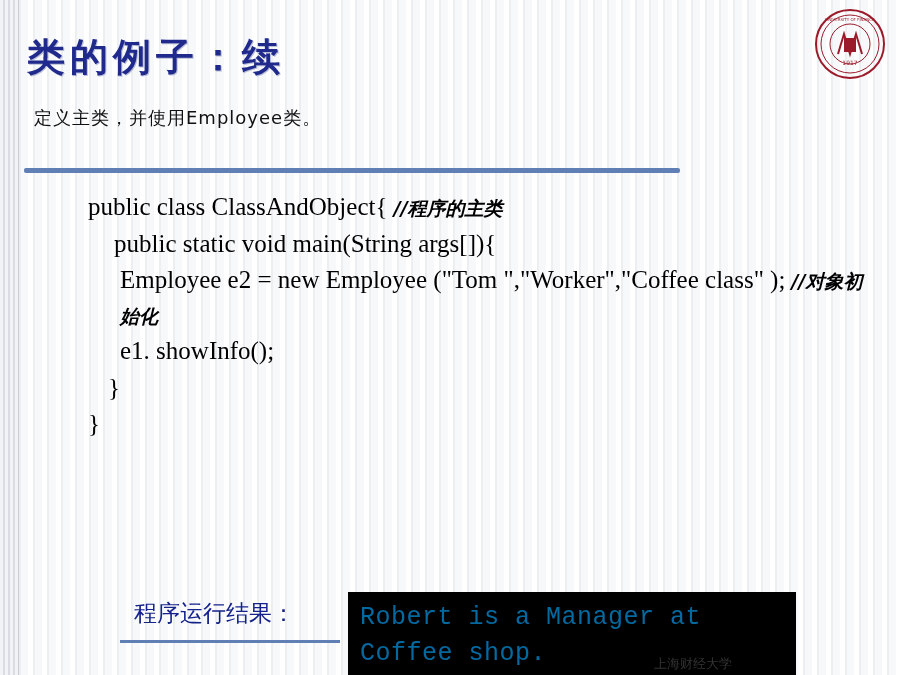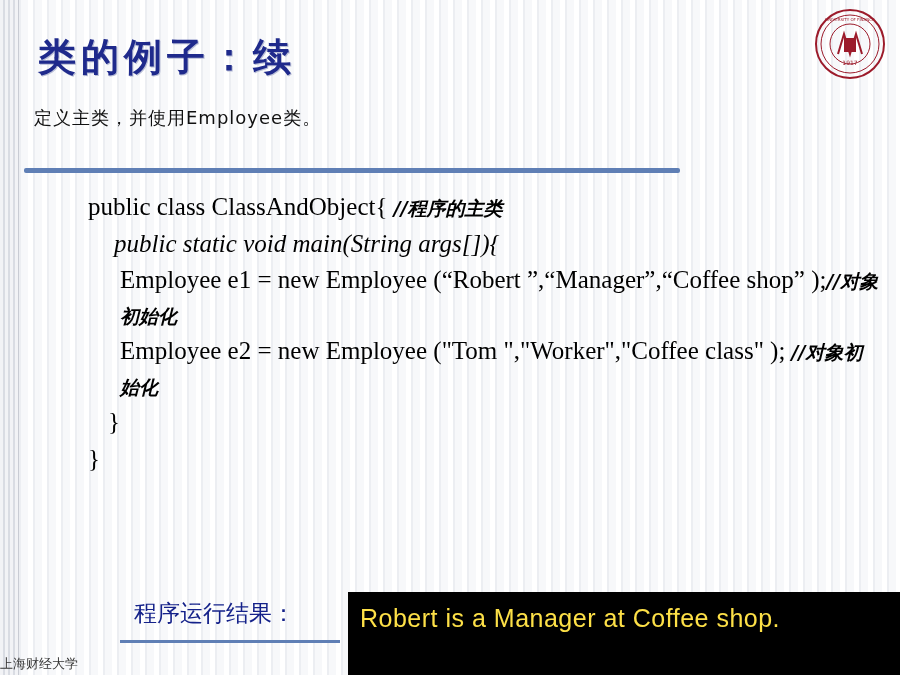--- a/index.html
+++ b/index.html
@@ -37,21 +37,21 @@
   .logo {
     position: absolute;
     right: 14px;
     top: 8px;
     width: 72px;
     height: 72px;
   }
   .logo svg { display: block; }
   .title {
     position: absolute;
-    left: 38px;
+    left: 27px;
     top: 32px;
     font-family: "DejaVu Sans", sans-serif;
     font-size: 38px;
     font-weight: bold;
     color: #1f2a8c;
     letter-spacing: 5px;
     text-shadow: 1px 1px 0 #b9bed6;
   }
   .subtitle {
     position: absolute;
@@ -75,21 +75,21 @@
     position: absolute;
     left: 88px;
     top: 190px;
     width: 800px;
     font-family: "Liberation Serif", serif;
     font-size: 25px;
     color: #000000;
     line-height: 1.38;
   }
   .code .ln { margin: 0 8px 2px 0; }
-  .indent1 { padding-left: 26px; font-style: italic; }
+  .indent1 { padding-left: 26px; }
   .indent2 { padding-left: 32px; }
   .indent3 { padding-left: 20px; }
   .cmt {
     font-family: "DejaVu Sans", sans-serif;
     font-size: 19px;
     font-style: italic;
     font-weight: bold;
   }
   .result-label {
     position: absolute;
@@ -104,37 +104,37 @@
     left: 120px;
     top: 640px;
     width: 220px;
     height: 3px;
     background: #5f7fb5;
   }
   .console {
     position: absolute;
     left: 348px;
     top: 592px;
-    width: 552px;
+    width: 448px;
     height: 83px;
     background: #000000;
-    color: #fde047;
-    font-family: Liberation Sans, sans-serif;
+    color: #0369a1;
+    font-family: Liberation Mono, monospace;
     font-size: 25px;
     line-height: 1.45;
     padding: 8px 0 0 12px;
     box-sizing: border-box;
     letter-spacing: 0.5px;
   }
   .footer {
     position: absolute;
     left: 0;
     bottom: 2px;
     width: 732px;
-    text-align: left;
+    text-align: right;
     font-family: "DejaVu Sans", sans-serif;
     font-size: 13px;
     color: #333333;
   }
 </style>
 </head>
 <body>
 
 <div class="slide">
 
@@ -152,22 +152,22 @@
     </svg>
   </div>
 
   <div class="title">类的例子：续</div>
   <div class="subtitle">定义主类，并使用Employee类。</div>
   <div class="rule"></div>
 
   <div class="code">
     <div class="ln"><span>public class ClassAndObject{ </span><span class="cmt">//程序的主类</span></div>
     <div class="ln indent1"><span>public static void main(String args[]){</span><span class="cmt"></span></div>
-    <div class="ln indent2"><span>Employee  e1 = new Employee (“Robert ”,“Manager”,“Coffee shop” );</span><span class="cmt">//对象初始化</span></div>
     <div class="ln indent2"><span>Employee  e2 = new Employee ("Tom ","Worker","Coffee class" ); </span><span class="cmt">//对象初始化</span></div>
+    <div class="ln indent2"><span>e1. showInfo();</span></div>
     <div class="ln indent3"><span>}</span></div>
     <div class="ln"><span>}</span></div>
   </div>
 
   <div class="result-label">程序运行结果：</div>
   <div class="result-underline"></div>
 
   <div class="console">
     <div>Robert is a Manager at Coffee shop.</div>
   </div>

